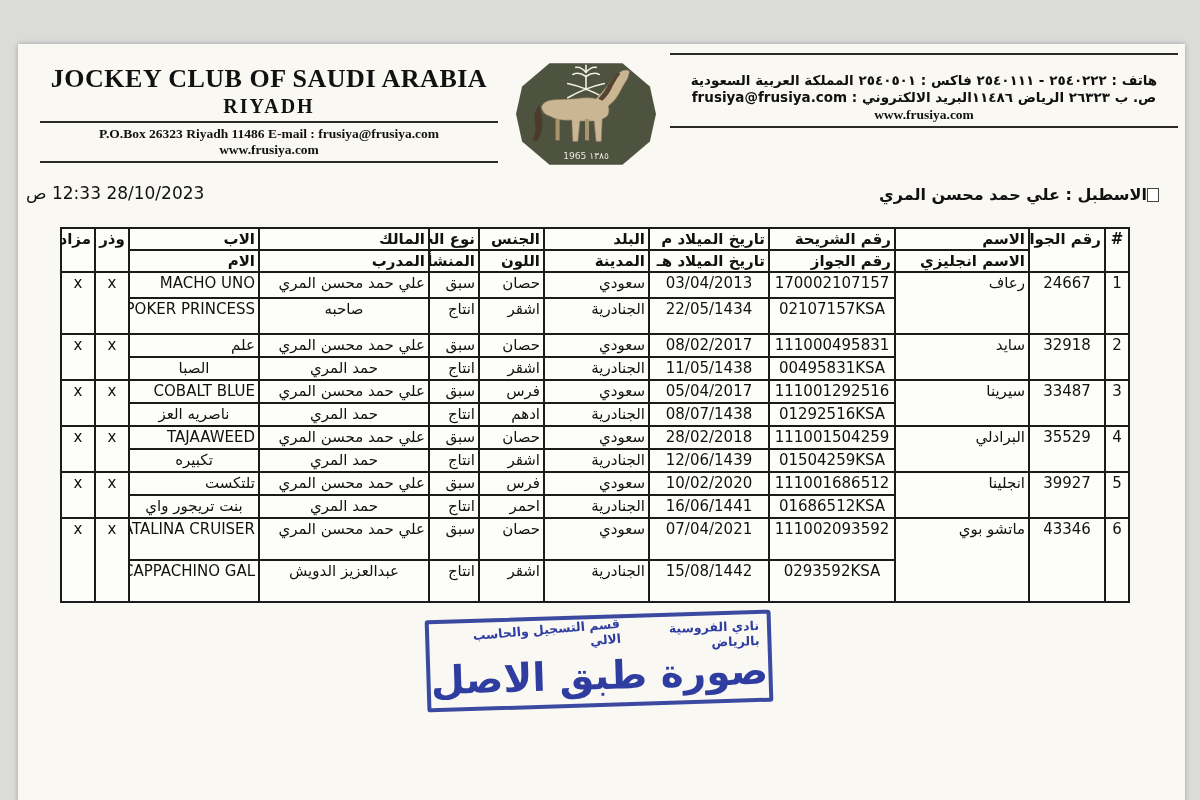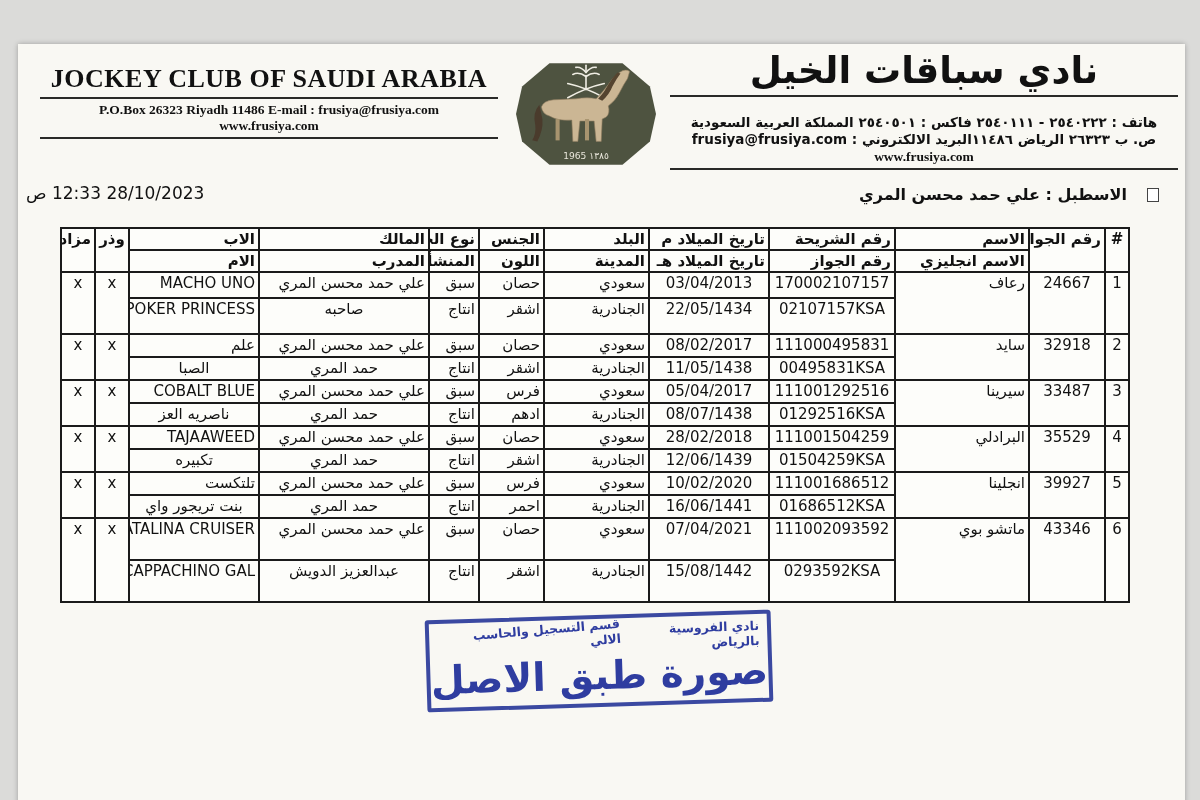--- a/index.html
+++ b/index.html
@@ -19,21 +19,21 @@
   .hdr-logo { position:absolute; left:497px; top:14px; width:142px; height:112px; }
 
   .hdr-ar { position:absolute; left:652px; top:6px; width:508px; text-align:center; direction:rtl; }
   .hdr-ar .t1 { font-weight:bold; font-size:37px; line-height:42px; }
   .hdr-ar .t2 { font-weight:bold; font-size:17px; margin-top:-3px; }
   .hdr-ar .lines { font-weight:bold; font-size:13.5px; line-height:17px; padding-top:17px; }
   .hdr-ar .www { font-family:"Liberation Serif", serif; }
 
   
   .meta-date { position:absolute; left:8px; top:139px; direction:rtl; font-size:17px; }
-  .meta-stable { position:absolute; right:26px; top:141px; direction:rtl; display:flex; align-items:center; gap:20px;
+  .meta-stable { position:absolute; right:26px; top:141px; direction:rtl; display:flex; align-items:center; gap:0;
                  font-size:16px; font-weight:bold; }
   .glyph-box { display:inline-block; width:12px; height:14px; border:1.5px solid #444; background:#fff; }
 
   
   table.reg { position:absolute; left:42px; top:183px; width:1068px; border-collapse:collapse;
               table-layout:fixed; direction:rtl; }
   table.reg td { border:2px solid #1b1b1b; vertical-align:top; padding:1px 3px; font-size:15px;
                  overflow:hidden; white-space:nowrap; background:#fdfdfa; }
   td.th { background:#d5d5d2; font-weight:bold; text-align:right; }
   td.wrap { white-space:normal; }
@@ -56,20 +56,21 @@
   .stamp-dept { transform:rotate(-3deg) translateY(-2px); }
   .stamp-main { text-align:center; font-size:39px; font-weight:bold; margin-top:0; direction:rtl; }
 </style>
 </head>
 <body>
 
 <div class="sheet">
 
   <div class="hdr-en">
     <div class="t1">JOCKEY CLUB OF SAUDI ARABIA</div>
+    <div class="t2">RIYADH</div>
     <div class="rule"></div>
     <div class="lines">
       <div>P.O.Box 26323 Riyadh 11486   E-mail : frusiya@frusiya.com</div>
       <div>www.frusiya.com</div>
     </div>
     <div class="rule"></div>
   </div>
 
   <div class="hdr-logo">
     <svg viewBox="0 0 140 110" width="142" height="112">
@@ -89,21 +90,20 @@
         <path d="M26,48 Q28,42 38,41 L60,40 Q72,38 80,40 Q86,34 92,26 Q96,19 103,14 Q109,10 113,13 L111,20 Q107,26 103,34 Q99,42 92,47 Q94,54 90,58 L86,60 L85,82 L80,82 L78,62 L64,62 L62,82 L57,82 L56,61 Q42,62 34,57 Q27,55 26,48 Z" fill="#cbb694" stroke="#8c7a5e" stroke-width="0.6"></path>
         <path d="M92,26 Q88,34 82,40 L86,42 Q93,36 96,28 Q100,20 104,15 L101,14 Q96,19 92,26 Z" fill="#55442f"></path>
         <rect x="40" y="60" width="4" height="21" fill="#a8946f"></rect>
         <rect x="69" y="60" width="4" height="21" fill="#a8946f"></rect>
       </g>
       <text x="70" y="99" fill="#e8e5da" font-size="9" text-anchor="middle">1965  ١٣٨٥</text>
     </svg>
   </div>
 
   <div class="hdr-ar">
-    <div class="t1">نادي سباقات الخيل</div>
     <div class="rule"></div>
     <div class="lines">
       <div>هاتف : ٢٥٤٠٢٢٢ - ٢٥٤٠١١١ فاكس : ٢٥٤٠٥٠١   المملكة العربية السعودية</div>
       <div>ص. ب ٢٦٣٢٣ الرياض ١١٤٨٦البريد الالكتروني : frusiya@frusiya.com</div>
       <div class="www">www.frusiya.com</div>
     </div>
     <div class="rule"></div>
   </div>
 
   <div class="meta-date">28/10/2023 12:33 ص</div>

